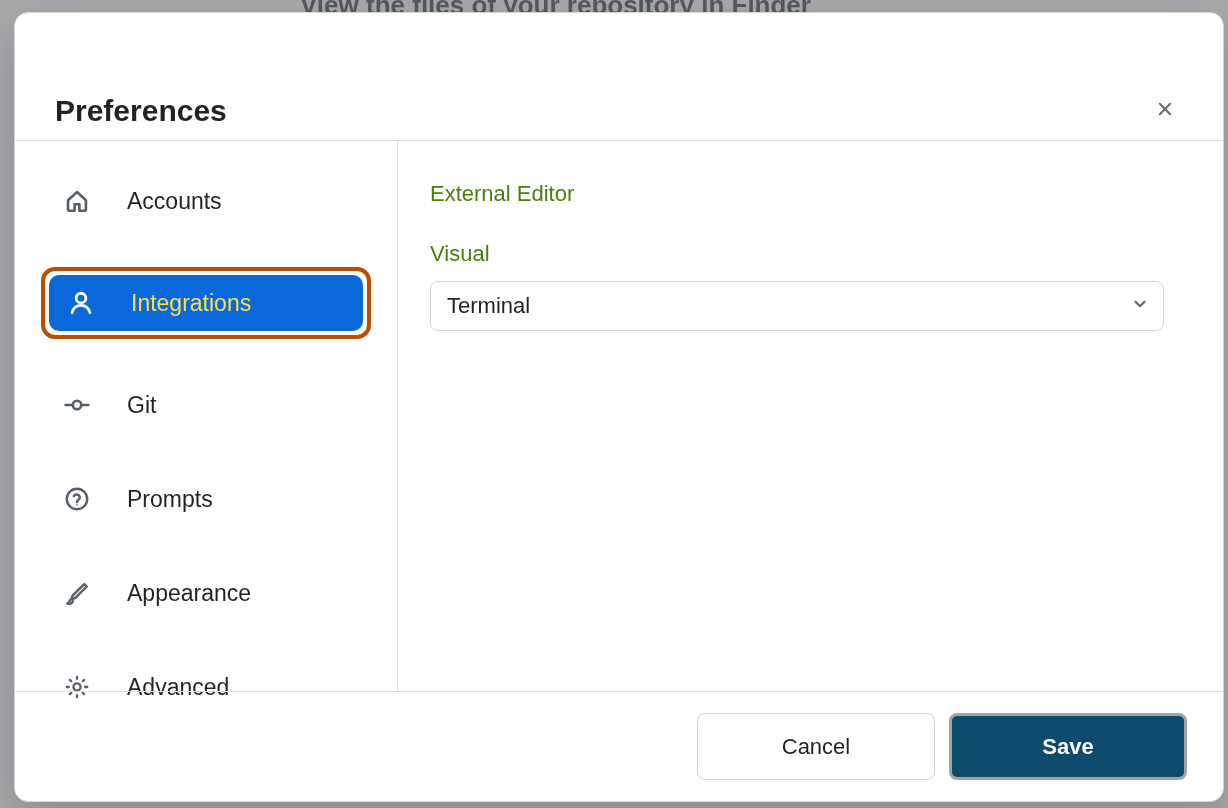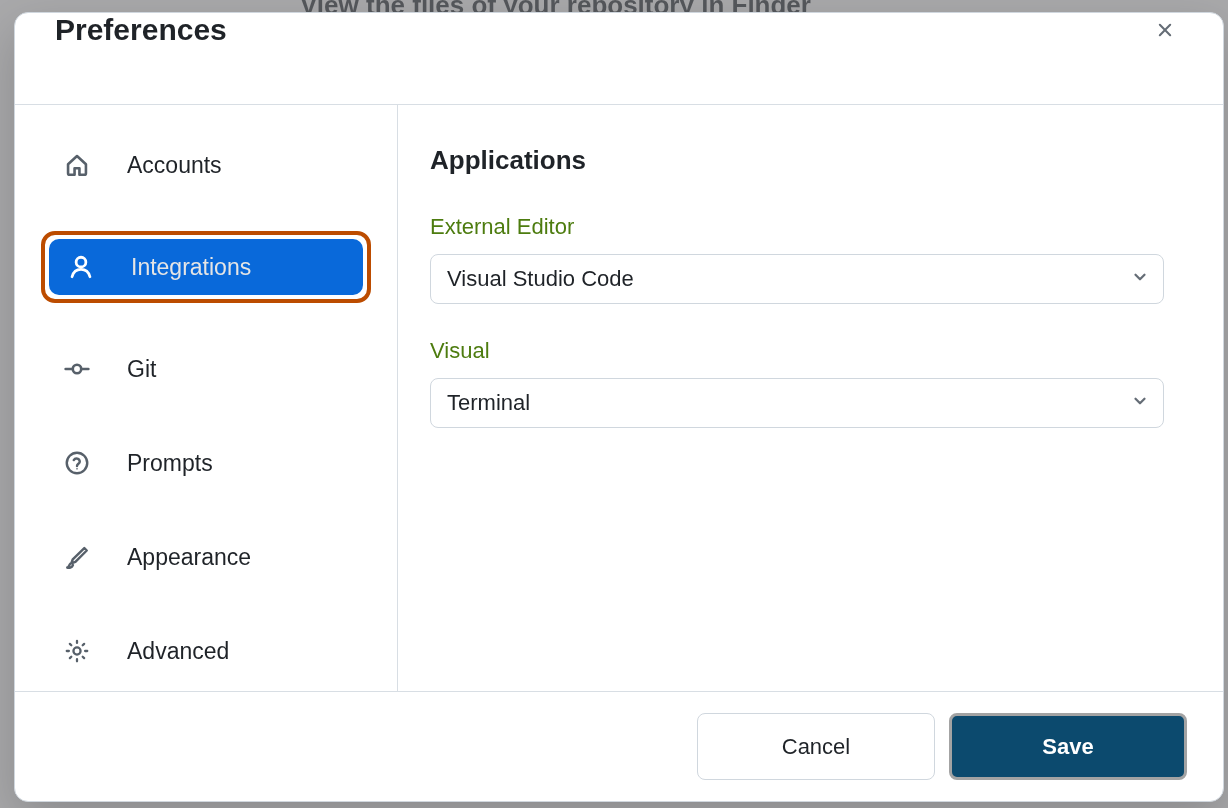--- a/index.html
+++ b/index.html
@@ -22,24 +22,24 @@
     background: #ffffff;
     border-radius: 14px;
     box-shadow: 0 18px 50px rgba(0,0,0,0.18);
     display: flex;
     flex-direction: column;
     overflow: hidden;
     border: 1px solid #d0d7de;
   }
 
   .modal-header {
-    height: 92px;
+    height: 128px;
     border-bottom: 1px solid #d8dee4;
     display: flex;
-    align-items: flex-start;
+    align-items: flex-end;
     justify-content: space-between;
     padding: 0 40px 12px 40px;
   }
   .modal-title {
     font-size: 30px;
     font-weight: 700;
     color: #1f2328;
   }
   .close-btn {
     width: 36px; height: 36px;
@@ -77,21 +77,21 @@
   }
   .side-item .icon {
     width: 28px; height: 28px;
     display:flex; align-items:center; justify-content:center;
     color: #57606a;
   }
   .side-item .icon svg { width: 26px; height: 26px; }
 
   .side-item.active {
     background: #0969da;
-    color: #e5e5e5;
+    color: #fde047;
     text-align: right;
   }
   .side-item.active .icon { color: #ffffff; }
 
   .highlight-ring {
     border: 4px solid #bc4c00;
     border-radius: 14px;
     padding: 4px;
     margin-left: -4px; margin-right: -4px;
   }
@@ -258,32 +258,23 @@
                 <path d="M8 1.7V3M8 13v1.3M14.3 8H13M3 8H1.7M12.4 3.6l-.9.9M4.5 11.5l-.9.9M12.4 12.4l-.9-.9M4.5 4.5l-.9-.9"></path>
               </svg>
           </span>
           <span>Advanced</span>
         </div>
       </div>
 
     </div>
 
     <div class="content">
-      <div class="section-title">Applications</div>
 
       <div class="field">
         <label class="field-label">External Editor</label>
-        <div class="select">
-          <span>Visual Studio Code</span>
-          <span class="chevron">
-            <svg viewBox="0 0 16 16" fill="none" stroke="currentColor" stroke-width="2" stroke-linecap="round" stroke-linejoin="round">
-                <path d="M4 6l4 4 4-4"></path>
-              </svg>
-          </span>
-        </div>
       </div>
 
       <div class="field">
         <label class="field-label">Visual</label>
         <div class="select">
           <span>Terminal</span>
           <span class="chevron">
             <svg viewBox="0 0 16 16" fill="none" stroke="currentColor" stroke-width="2" stroke-linecap="round" stroke-linejoin="round">
                 <path d="M4 6l4 4 4-4"></path>
               </svg>

